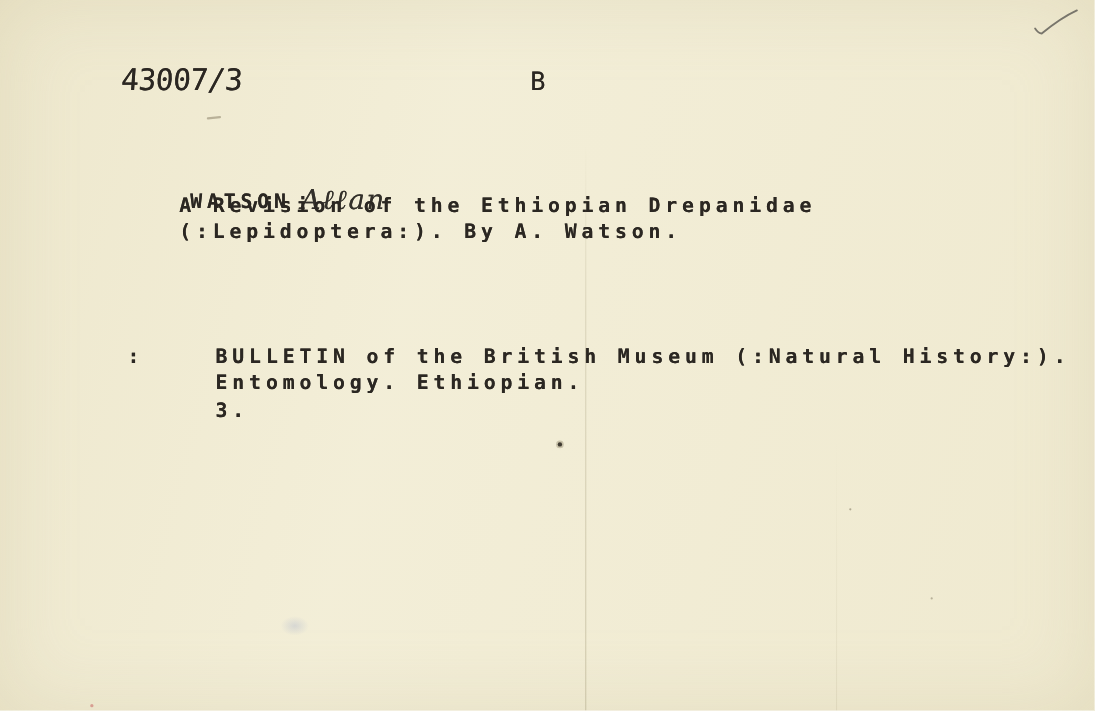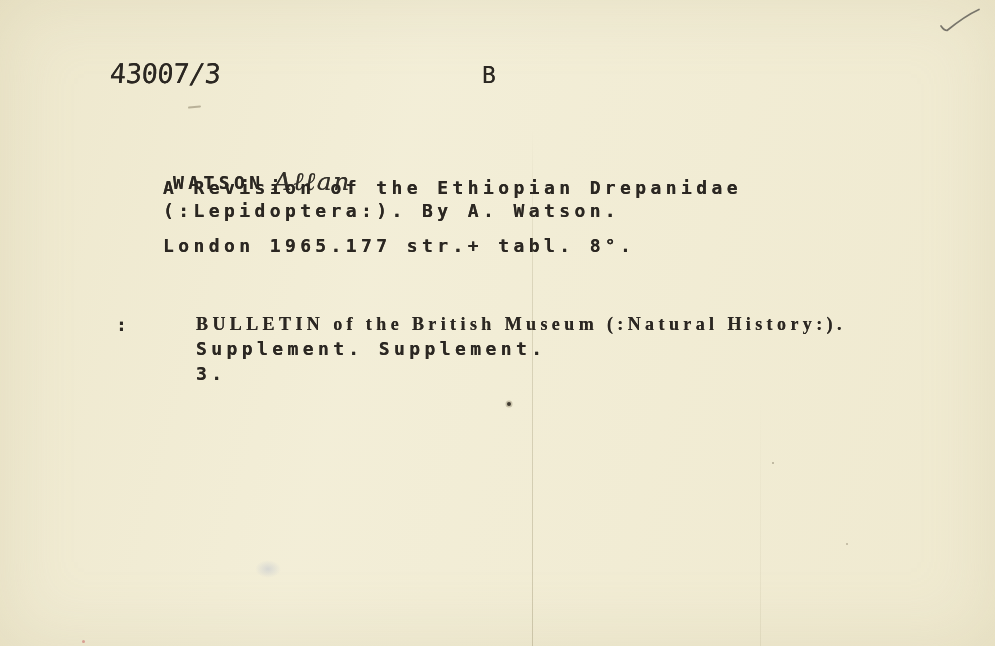--- a/index.html
+++ b/index.html
@@ -67,21 +67,21 @@
     position: relative;
     top: 1px;
     color: #33302a;
   }
 
   .title-1  { left: 163px; top: 175px; }
   .title-2  { left: 163px; top: 198px; }
   .imprint  { left: 163px; top: 233px; }
 
   .series-colon { left: 116px; top: 312px; }
-  .series-1 { left: 196px; top: 312px; font-family: Liberation Serif, serif; }
+  .series-1 { left: 196px; top: 312px; }
   .series-2 { left: 196px; top: 336px; }
   .series-3 { left: 196px; top: 361px; }
 
   
   .crease {
     position: absolute;
     width: 1px;
     pointer-events: none;
   }
   .crease-main {
@@ -146,25 +146,24 @@
     <path d="M3 18 C5 21 7 22.5 9 22.5 C17 16 29 7 41 1.5" fill="none" stroke="#64625a" stroke-width="1.7" stroke-linecap="round" opacity="0.85"></path>
   </svg>
 
   <div class="tw author-line">
     <span>WATSON</span><span class="hand">Aℓℓan</span>
   </div>
 
   <div class="tw title-1">A Revision of the Ethiopian Drepanidae</div>
   <div class="tw title-2">(:Lepidoptera:). By A. Watson.</div>
 
-  <div class="tw imprint">London 1965.177 str.+ tabl. 8°.</div>
 
   <div class="tw series-colon">:</div>
   <div class="tw series-1">BULLETIN of the British Museum (:Natural History:).</div>
-  <div class="tw series-2">Supplement. Supplement.</div>
+  <div class="tw series-2">Entomology. Ethiopian.</div>
   <div class="tw series-3">3.</div>
 
   <div class="crease crease-main"></div>
   <div class="crease crease-faint"></div>
   <div class="speck speck-ink"></div>
   <div class="speck speck-pink"></div>
   <div class="speck speck-tiny-1"></div>
   <div class="speck speck-tiny-2"></div>
   <div class="dash-mark"></div>
   <div class="blue-smudge"></div>

